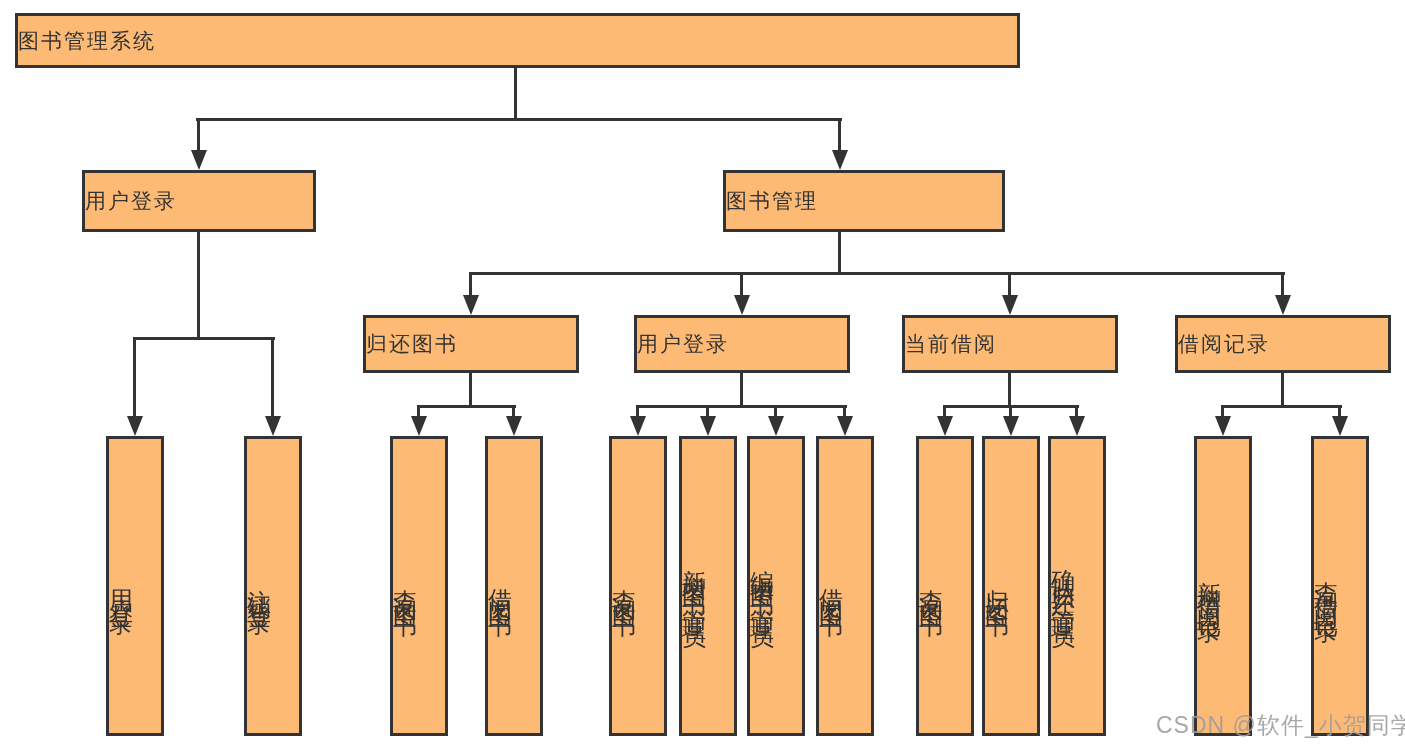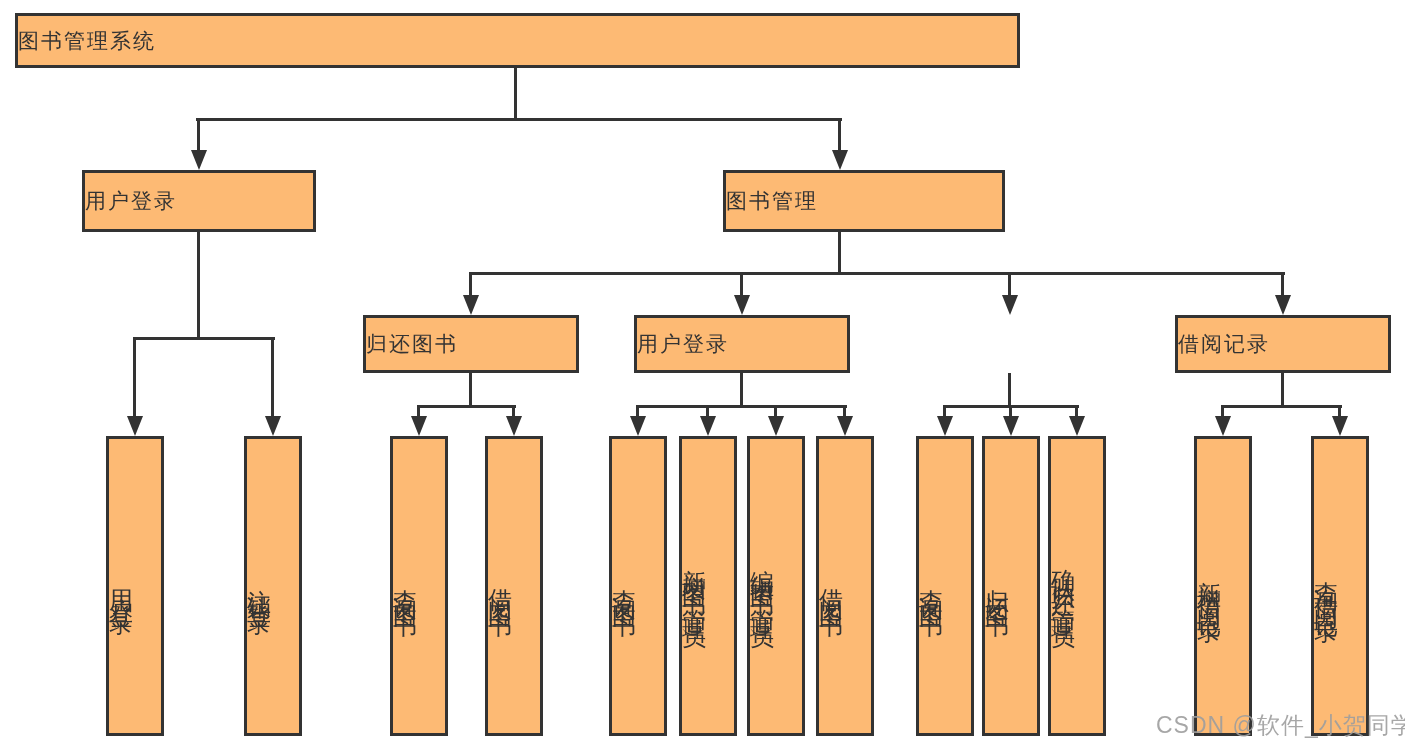--- a/index.html
+++ b/index.html
@@ -108,20 +108,23 @@
     <div class="arrow" style="left:1002px; top:295px;"></div>
     <div class="arrow" style="left:1275px; top:295px;"></div>
   </div>
 
   <div class="box" style="left:363px; top:315px; width:216px; height:58px;">
     <span class="hlabel">归还图书</span>
   </div>
   <div class="box" style="left:634px; top:315px; width:216px; height:58px;">
     <span class="hlabel">用户登录</span>
   </div>
+  <div class="box" style="left:902px; top:315px; width:216px; height:58px;">
+    <span class="hlabel">当前借阅</span>
+  </div>
   <div class="box" style="left:1175px; top:315px; width:216px; height:58px;">
     <span class="hlabel">借阅记录</span>
   </div>
 
   <div>
     <div class="vline" style="left:469px; top:373px; height:35px;"></div>
     <div class="hline" style="left:417px; top:405px; width:99px;"></div>
     <div class="vline" style="left:417px; top:405px; height:13px;"></div>
     <div class="vline" style="left:512px; top:405px; height:13px;"></div>
     <div class="arrow" style="left:411px; top:416px;"></div>

